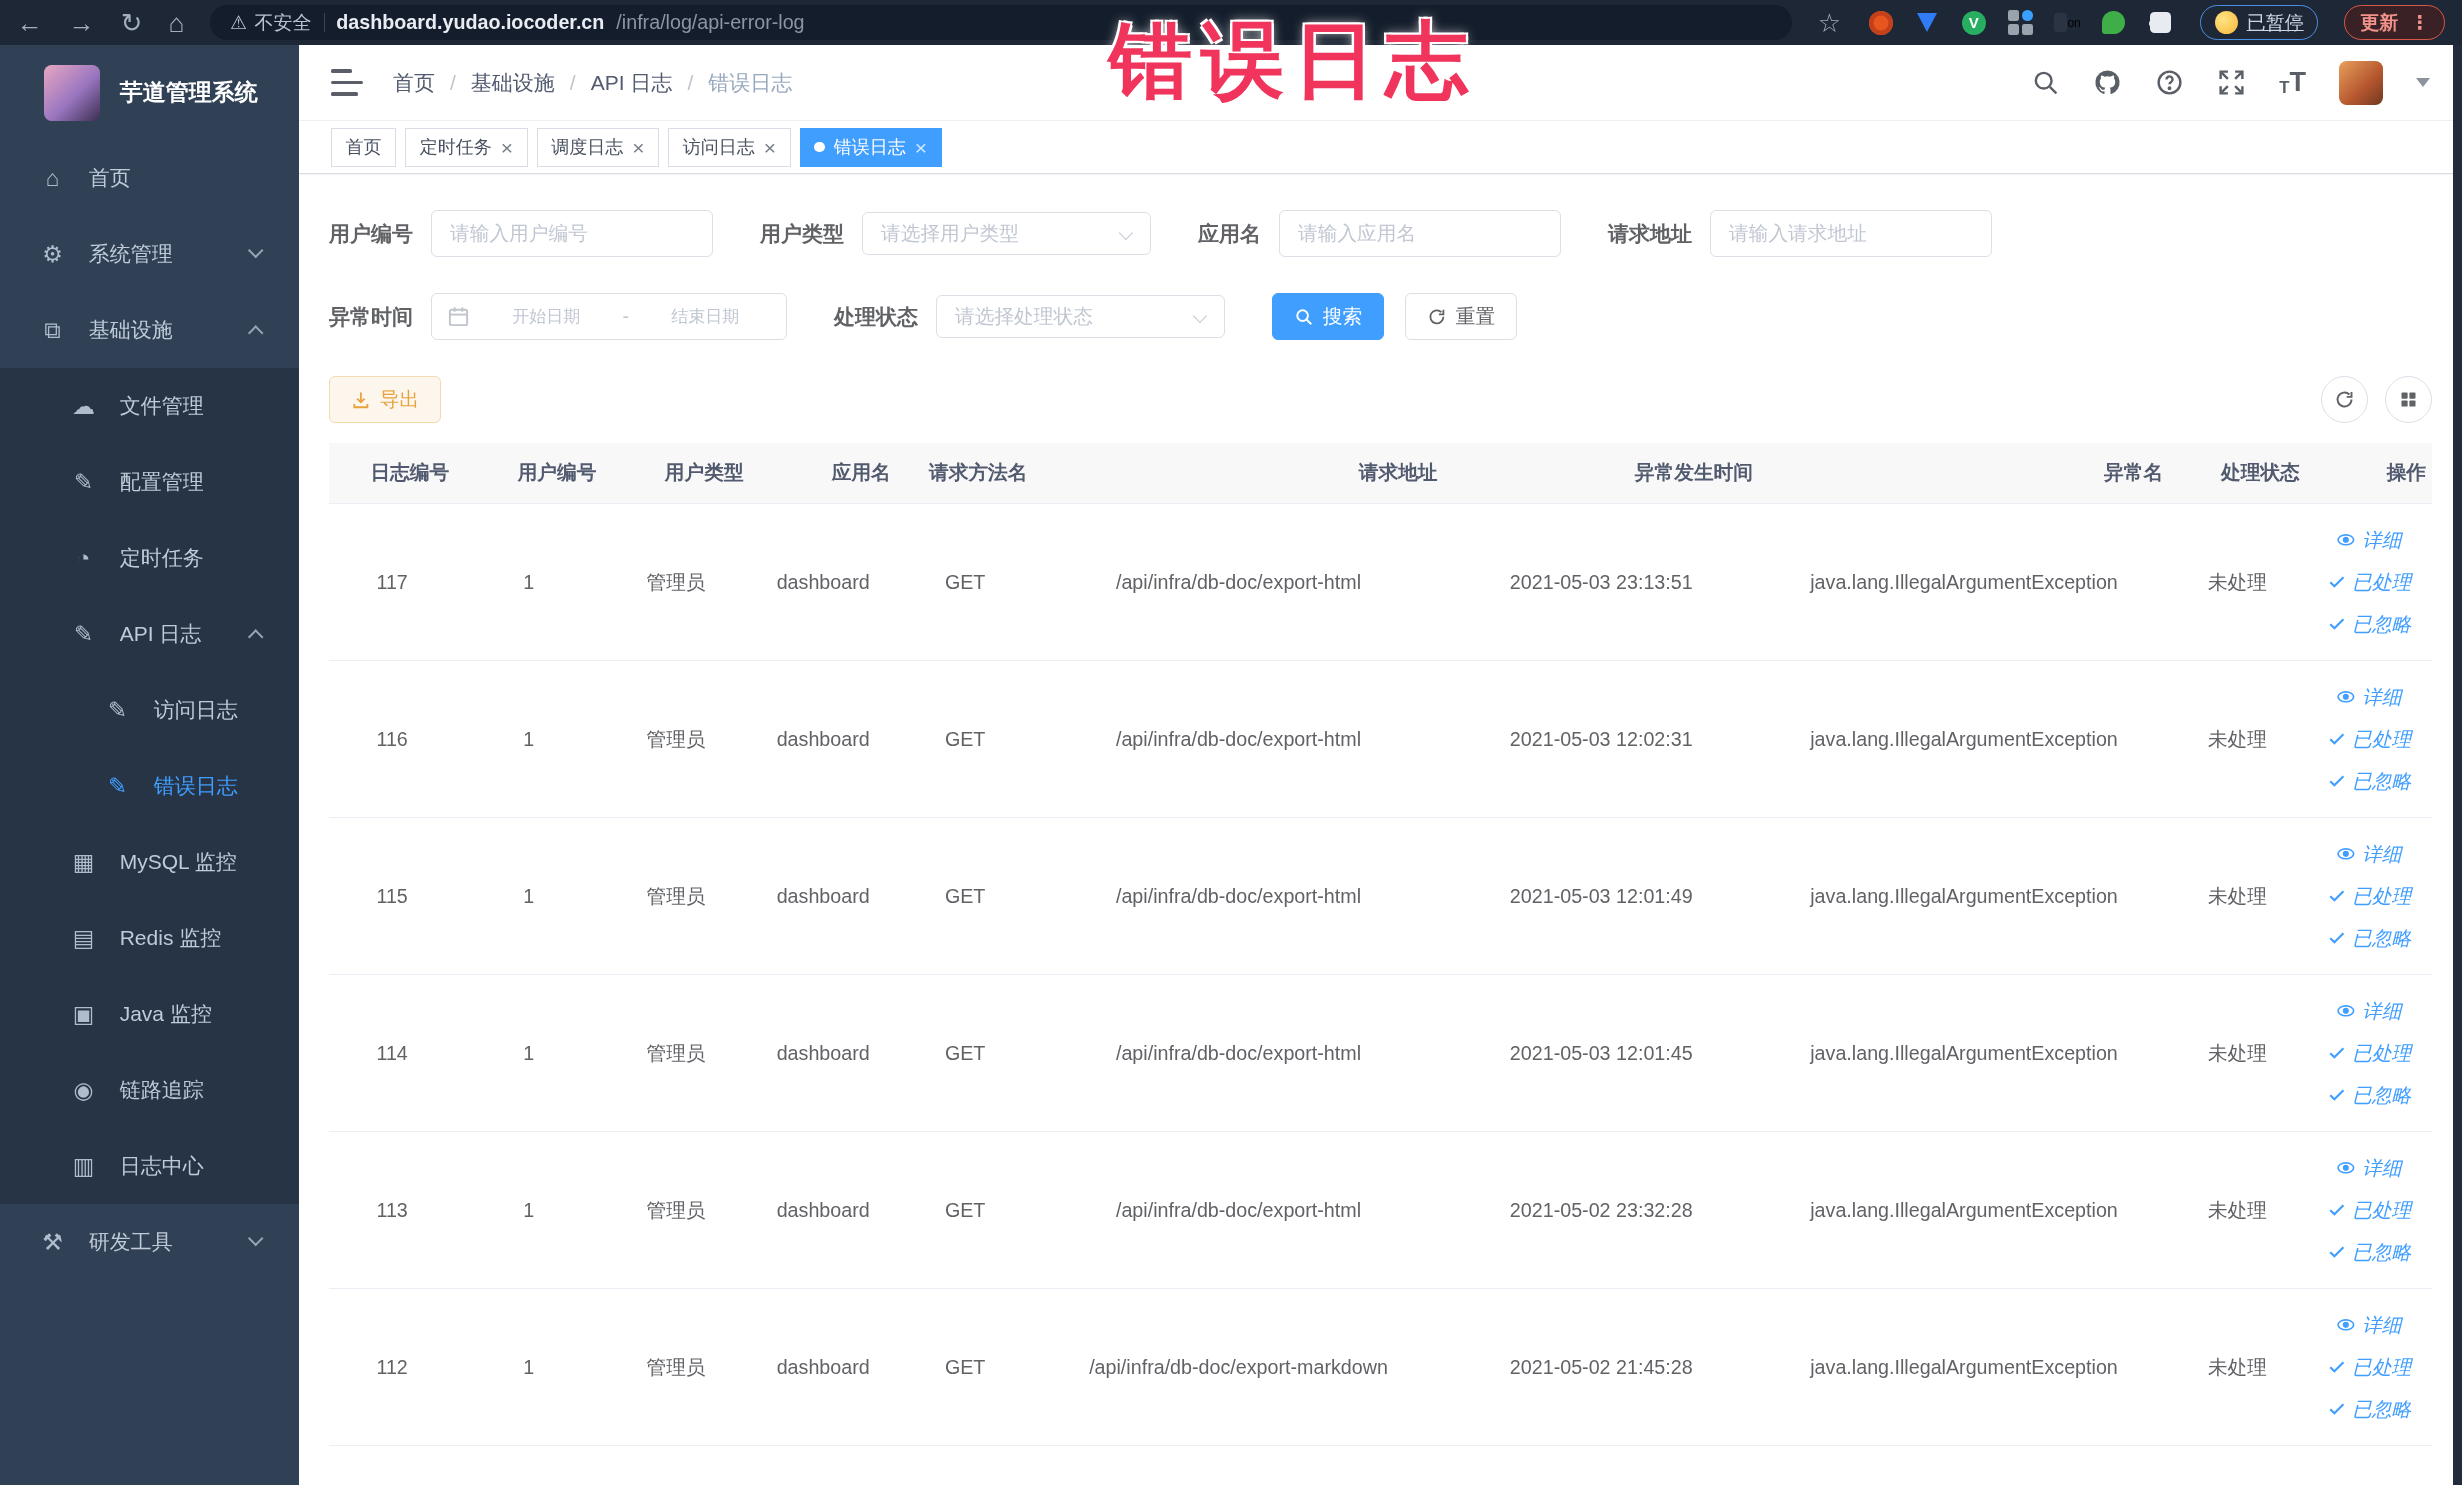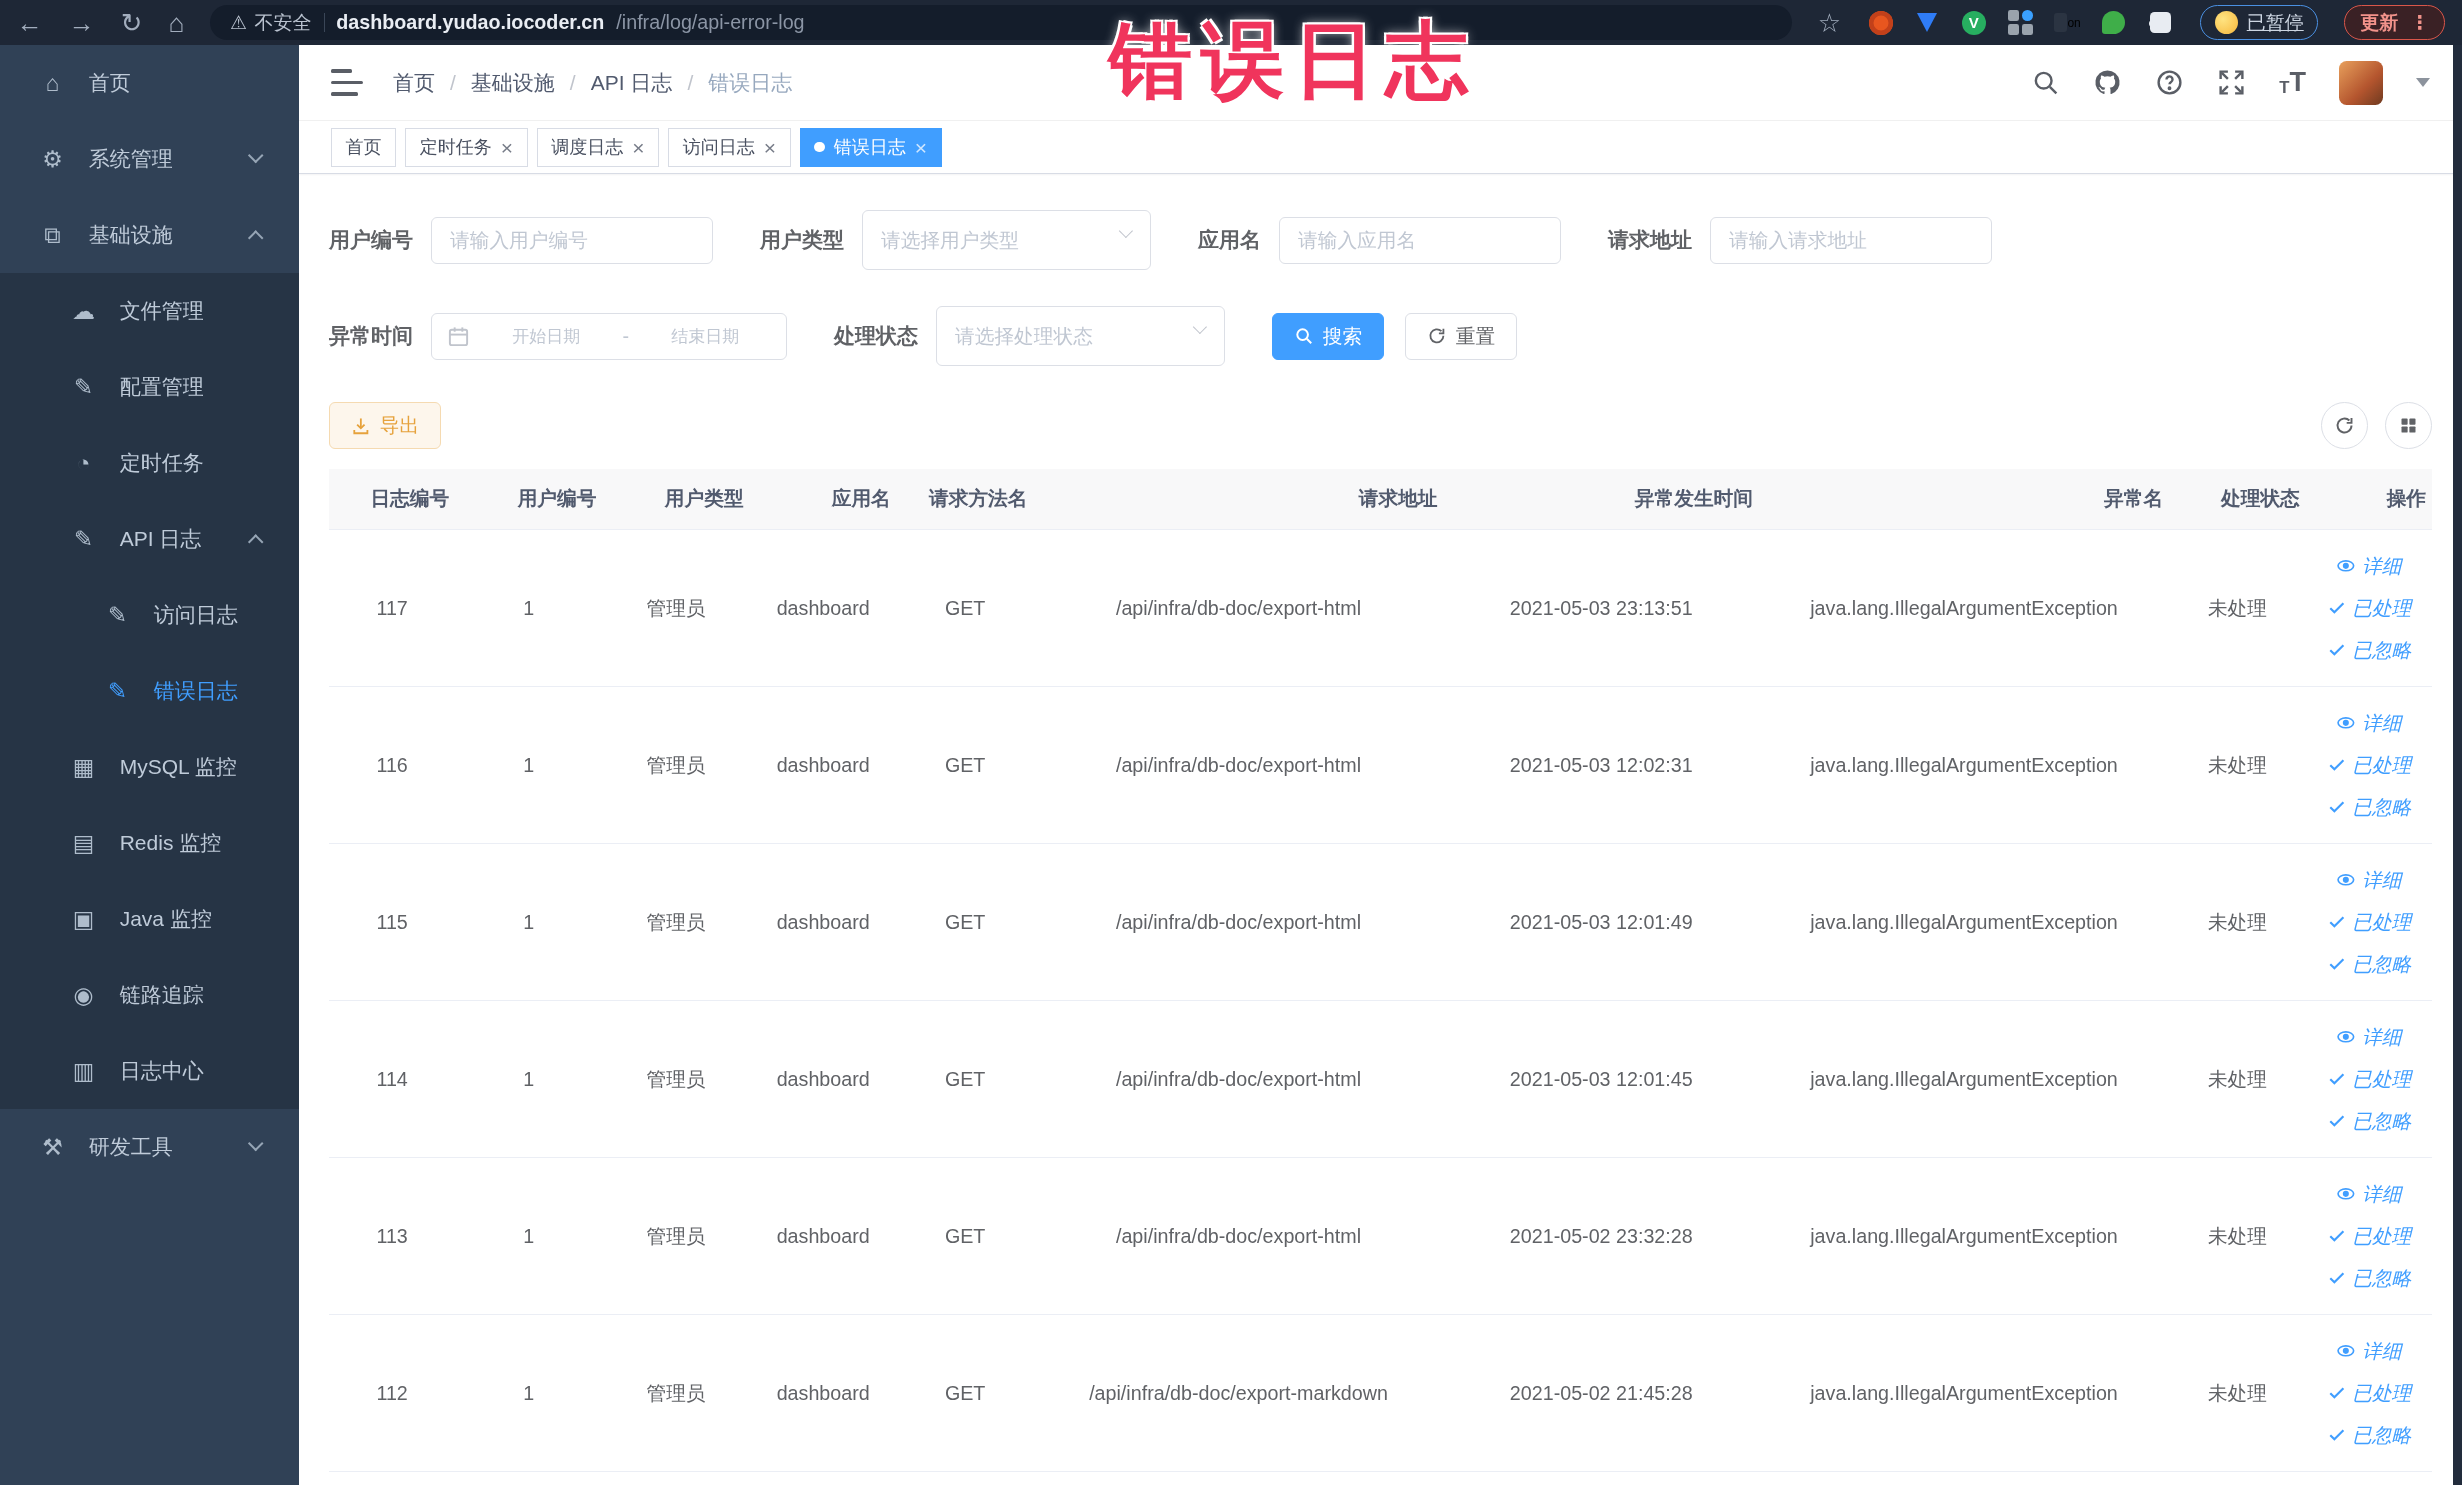--- a/index.html
+++ b/index.html
@@ -85,21 +85,21 @@
 
   
   #content { position:absolute; left:299px; top:174px; right:0; bottom:0; background:#fff;
     padding:36px 30px 0; overflow:hidden; }
   .filter-row { display:flex; align-items:center; margin-bottom:36px; }
   .fgroup { display:flex; align-items:center; margin-right:47px; }
   .flabel { font-size:21px; color:#606266; font-weight:600; margin-right:18px; white-space:nowrap; }
   .finput { width:282px; height:47px; border:0.8px solid #dcdfe6; border-radius:6px; padding:0 18px;
     font-size:19.7px; color:#606266; font-family:inherit; outline:none; }
   .finput::placeholder { color:#c0c7d2; }
-  .fselect { width:289px; height:60px; border:0.8px solid #dcdfe6; border-radius:6px; display:flex;
+  .fselect { width:289px; height:43px; border:0.8px solid #dcdfe6; border-radius:6px; display:flex;
     align-items:center; padding:0 18px; position:relative; color:#c0c7d2; font-size:19.7px; cursor:pointer; }
   .sel-caret { position:absolute; right:19.7px; top:15px; width:9.8px; height:9.8px;
     border-right:1.9px solid #c0c4cc; border-bottom:1.9px solid #c0c4cc; transform:rotate(45deg); }
   .fdate { width:356px; height:47px; border:0.8px solid #dcdfe6; border-radius:6px; display:flex;
     align-items:center; gap:10.6px; padding:0 15px; cursor:pointer; }
   .fdate .cal { width:23px; height:23px; color:#c0c4cc; flex:none; }
   .fdate .ph { color:#c0c7d2; font-size:17px; flex:1; text-align:center; white-space:nowrap; }
   .fdate .sep { color:#c0c7d2; font-size:19.7px; }
   .btn { height:47px; border-radius:6px; font-size:19.7px; display:inline-flex; align-items:center;
     gap:9px; padding:0 21px; cursor:pointer; border:0.8px solid transparent; font-family:inherit; }
@@ -182,20 +182,24 @@
     <span class="emoji-face"></span>
     <span>已暂停</span>
   </div>
   <div class="update-pill">
     <span>更新</span>
     <span>⋮</span>
   </div>
 </div>
 
 <aside id="sidebar">
+  <div class="logo">
+    <span class="logo-img"></span>
+    <span class="logo-title">芋道管理系统</span>
+  </div>
   <nav id="sidebar-menu">
       <div class="menu-item lvl1">
         <span class="mi-icon">⌂</span>
         <span class="mi-label">首页</span>
       </div>
       <div class="menu-item lvl1">
         <span class="mi-icon">⚙</span>
         <span class="mi-label">系统管理</span>
         <span class="chev down"></span>
       </div>

